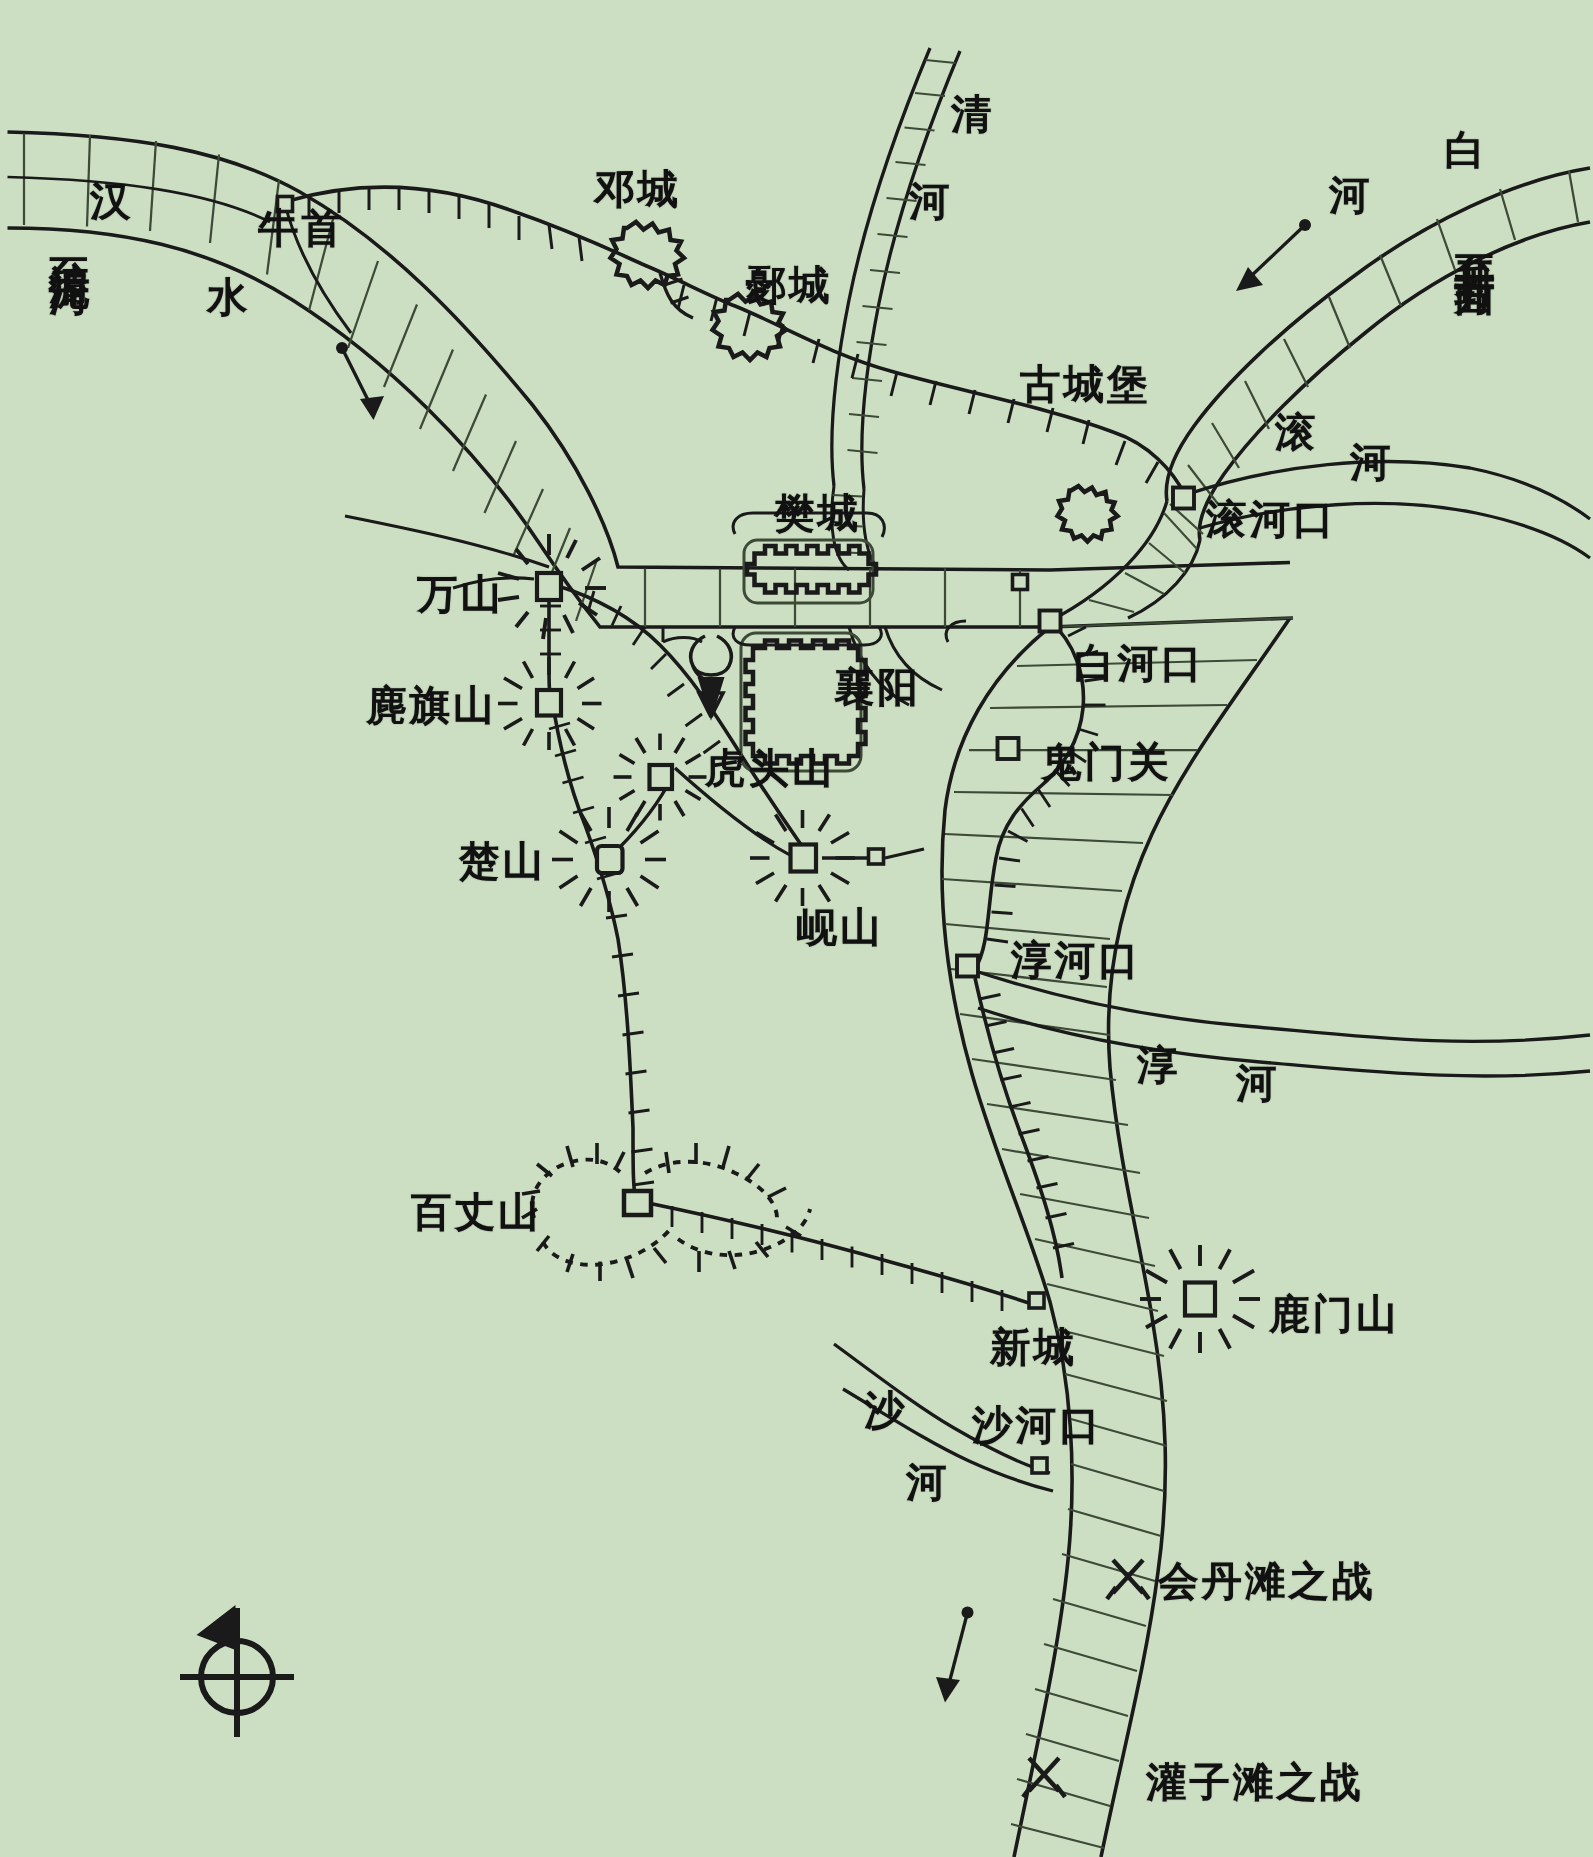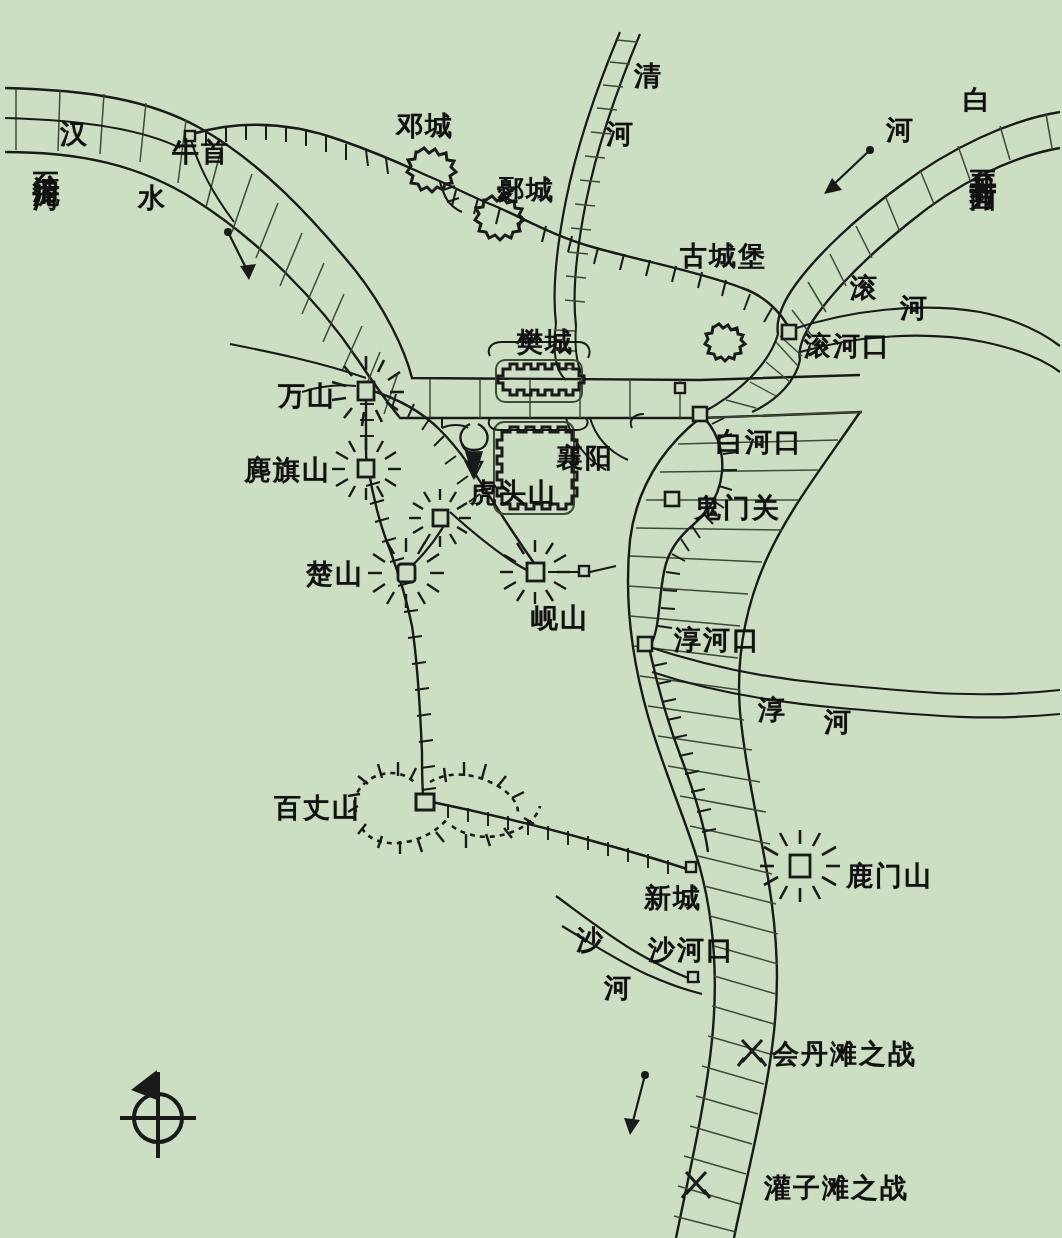--- a/index.html
+++ b/index.html
@@ -623,26 +623,26 @@
 
   <div class="map-label lbl-direction vert" style="left:28px; top:150px;">至清泥河</div>
   <div class="map-label lbl-direction vert" style="left:965px; top:148px;">至开封方面</div>
 
   <div class="map-label lbl-city" style="left:172px; top:94px;margin-top:40px;">牛首</div>
   <div class="map-label lbl-city" style="left:396px; top:108px;">邓城</div>
   <div class="map-label lbl-city" style="left:497px; top:172px;">鄾城</div>
   <div class="map-label lbl-city" style="left:500px; top:324px;margin-left:16px;">樊城</div>
   <div class="map-label lbl-city" style="left:556px; top:440px;">襄阳</div>
   <div class="map-label lbl-city" style="left:680px; top:238px;">古城堡</div>
-  <div class="map-label lbl-city" style="left:644px; top:880px;">新城</div>
+  <div class="map-label lbl-city" style="left:660px; top:880px;">新城</div>
 
   <div class="map-label lbl-mountain" style="left:278px; top:378px;">万山</div>
   <div class="map-label lbl-mountain" style="left:244px; top:452px;">麂旗山</div>
   <div class="map-label lbl-mountain" style="left:306px; top:556px;">楚山</div>
-  <div class="map-label lbl-mountain" style="left:470px; top:475px;">虎头山</div>
+  <div class="map-label lbl-mountain" style="left:470px; top:494px;">虎头山</div>
   <div class="map-label lbl-mountain" style="left:502px; top:600px;padding-left:29px;">岘山</div>
   <div class="map-label lbl-mountain" style="left:274px; top:790px;">百丈山</div>
   <div class="map-label lbl-mountain" style="left:846px; top:858px;">鹿门山</div>
 
   <div class="map-label lbl-pass" style="left:804px; top:328px;text-align:right;">滚河口</div>
   <div class="map-label lbl-pass" style="left:716px; top:424px;">白河口</div>
   <div class="map-label lbl-pass" style="left:694px; top:490px;">鬼门关</div>
   <div class="map-label lbl-pass" style="left:656px; top:622px;margin-left:18px;">淳河口</div>
   <div class="map-label lbl-pass" style="left:648px; top:932px;">沙河口</div>
 

